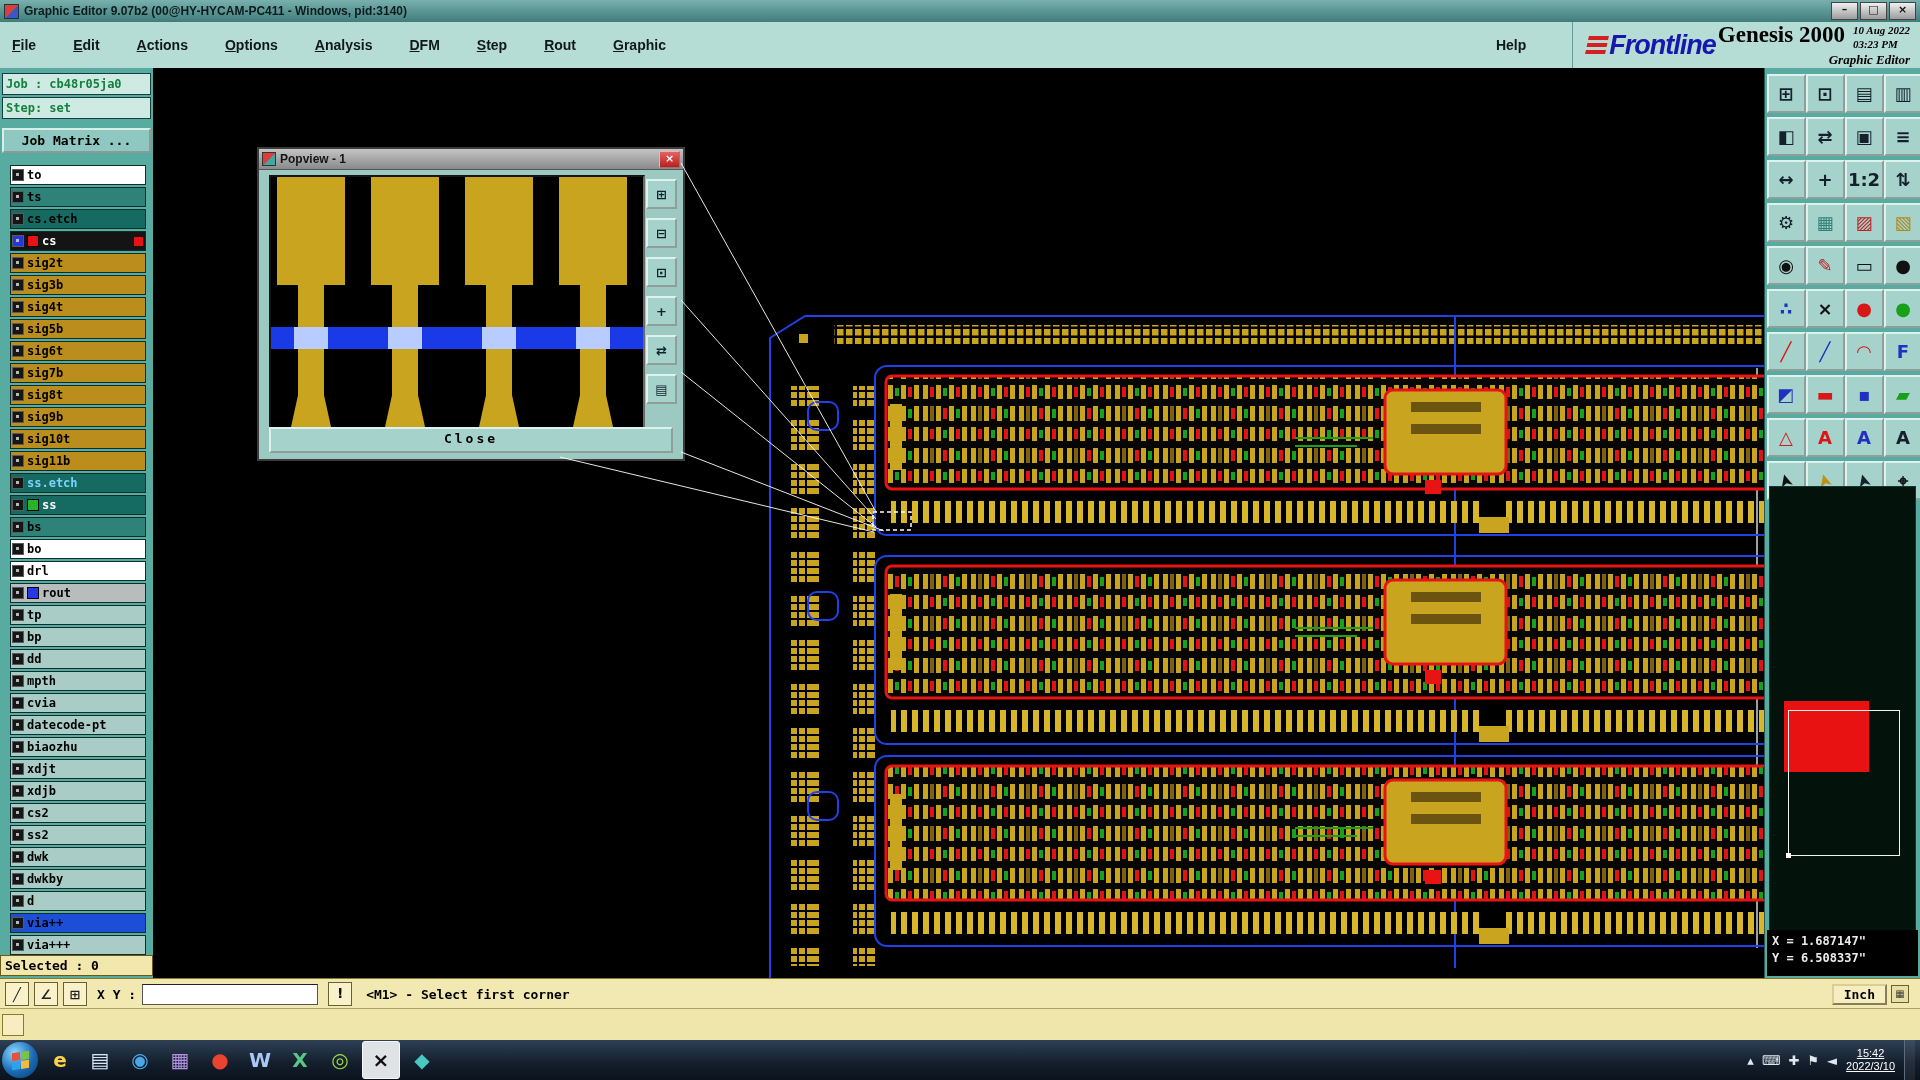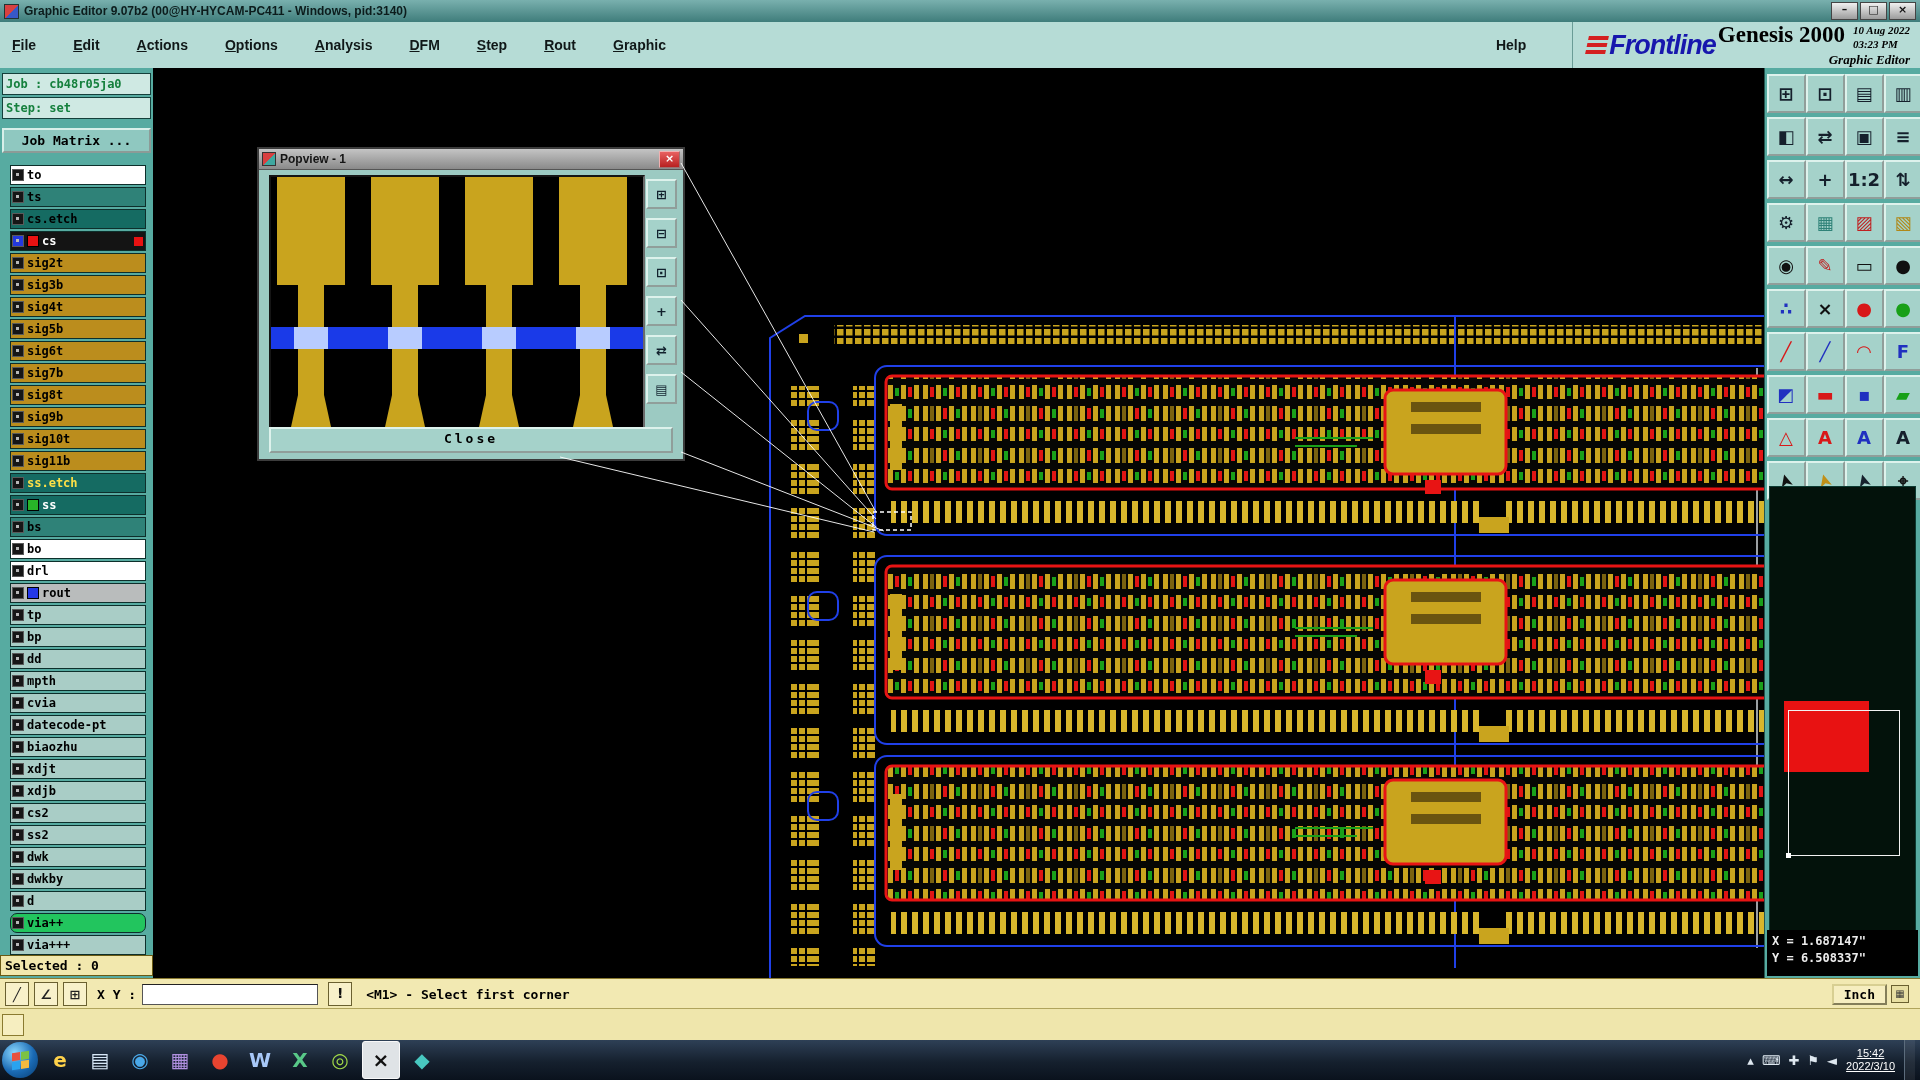--- a/index.html
+++ b/index.html
@@ -234,21 +234,21 @@
           <span class="layer-name">sig9b</span>
         </div>
         <div class="layer-row" style="background: rgb(187, 141, 29); color: rgb(0, 0, 0);">
           <span class="layer-cbx"></span>
           <span class="layer-name">sig10t</span>
         </div>
         <div class="layer-row" style="background: rgb(187, 141, 29); color: rgb(0, 0, 0);">
           <span class="layer-cbx"></span>
           <span class="layer-name">sig11b</span>
         </div>
-        <div class="layer-row" style="background: rgb(21, 107, 98); color: #fde047; align-items: center;">
+        <div class="layer-row" style="background: rgb(21, 107, 98); color: #7dd3fc; align-items: center;">
           <span class="layer-cbx"></span>
           <span class="layer-name">ss.etch</span>
         </div>
         <div class="layer-row" style="background: rgb(21, 107, 98); color: rgb(255, 255, 255);">
           <span class="layer-cbx"></span>
           <span class="layer-chip" style="background: rgb(40, 180, 40);"></span>
           <span class="layer-name">ss</span>
         </div>
         <div class="layer-row" style="background: rgb(47, 130, 120); color: rgb(0, 0, 0);">
           <span class="layer-cbx"></span>
@@ -316,21 +316,21 @@
           <span class="layer-name">dwk</span>
         </div>
         <div class="layer-row" style="background: rgb(169, 205, 198); color: rgb(0, 0, 0);">
           <span class="layer-cbx"></span>
           <span class="layer-name">dwkby</span>
         </div>
         <div class="layer-row" style="background: rgb(169, 205, 198); color: rgb(0, 0, 0);">
           <span class="layer-cbx"></span>
           <span class="layer-name">d</span>
         </div>
-        <div class="layer-row" style="background: #22c55e; color: rgb(0, 0, 0); border-radius: 7px;">
+        <div class="layer-row" style="background: #1d4ed8; color: rgb(0, 0, 0);">
           <span class="layer-cbx"></span>
           <span class="layer-name">via++</span>
         </div>
         <div class="layer-row" style="background: rgb(169, 205, 198); color: rgb(0, 0, 0);">
           <span class="layer-cbx"></span>
           <span class="layer-name">via+++</span>
         </div>
       </div>
     <div id="selected-box">Selected : 0</div>
   </div>

